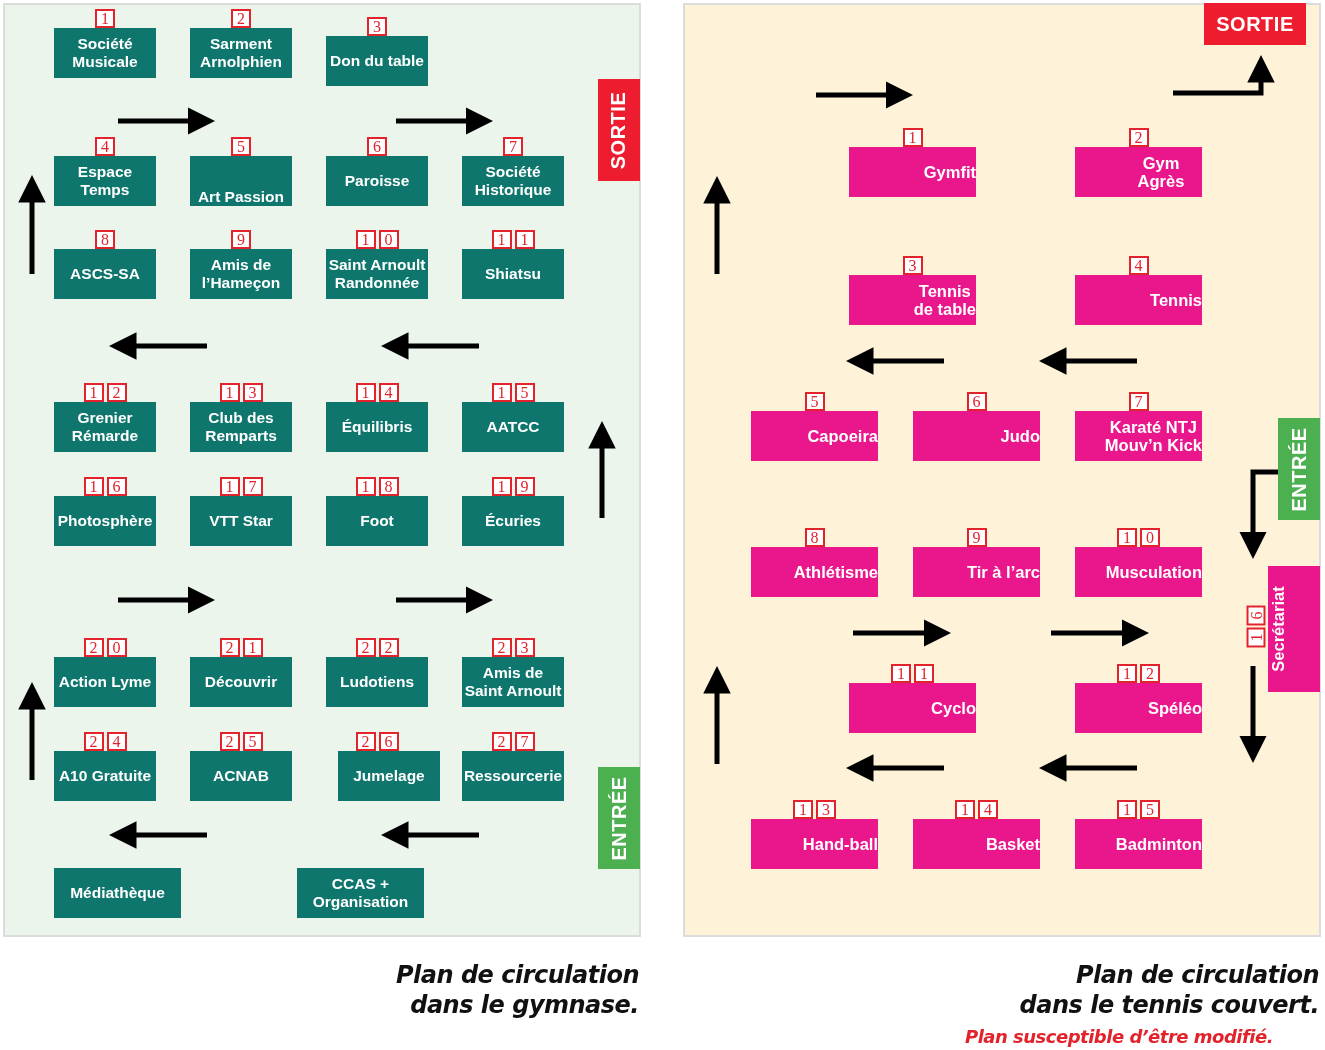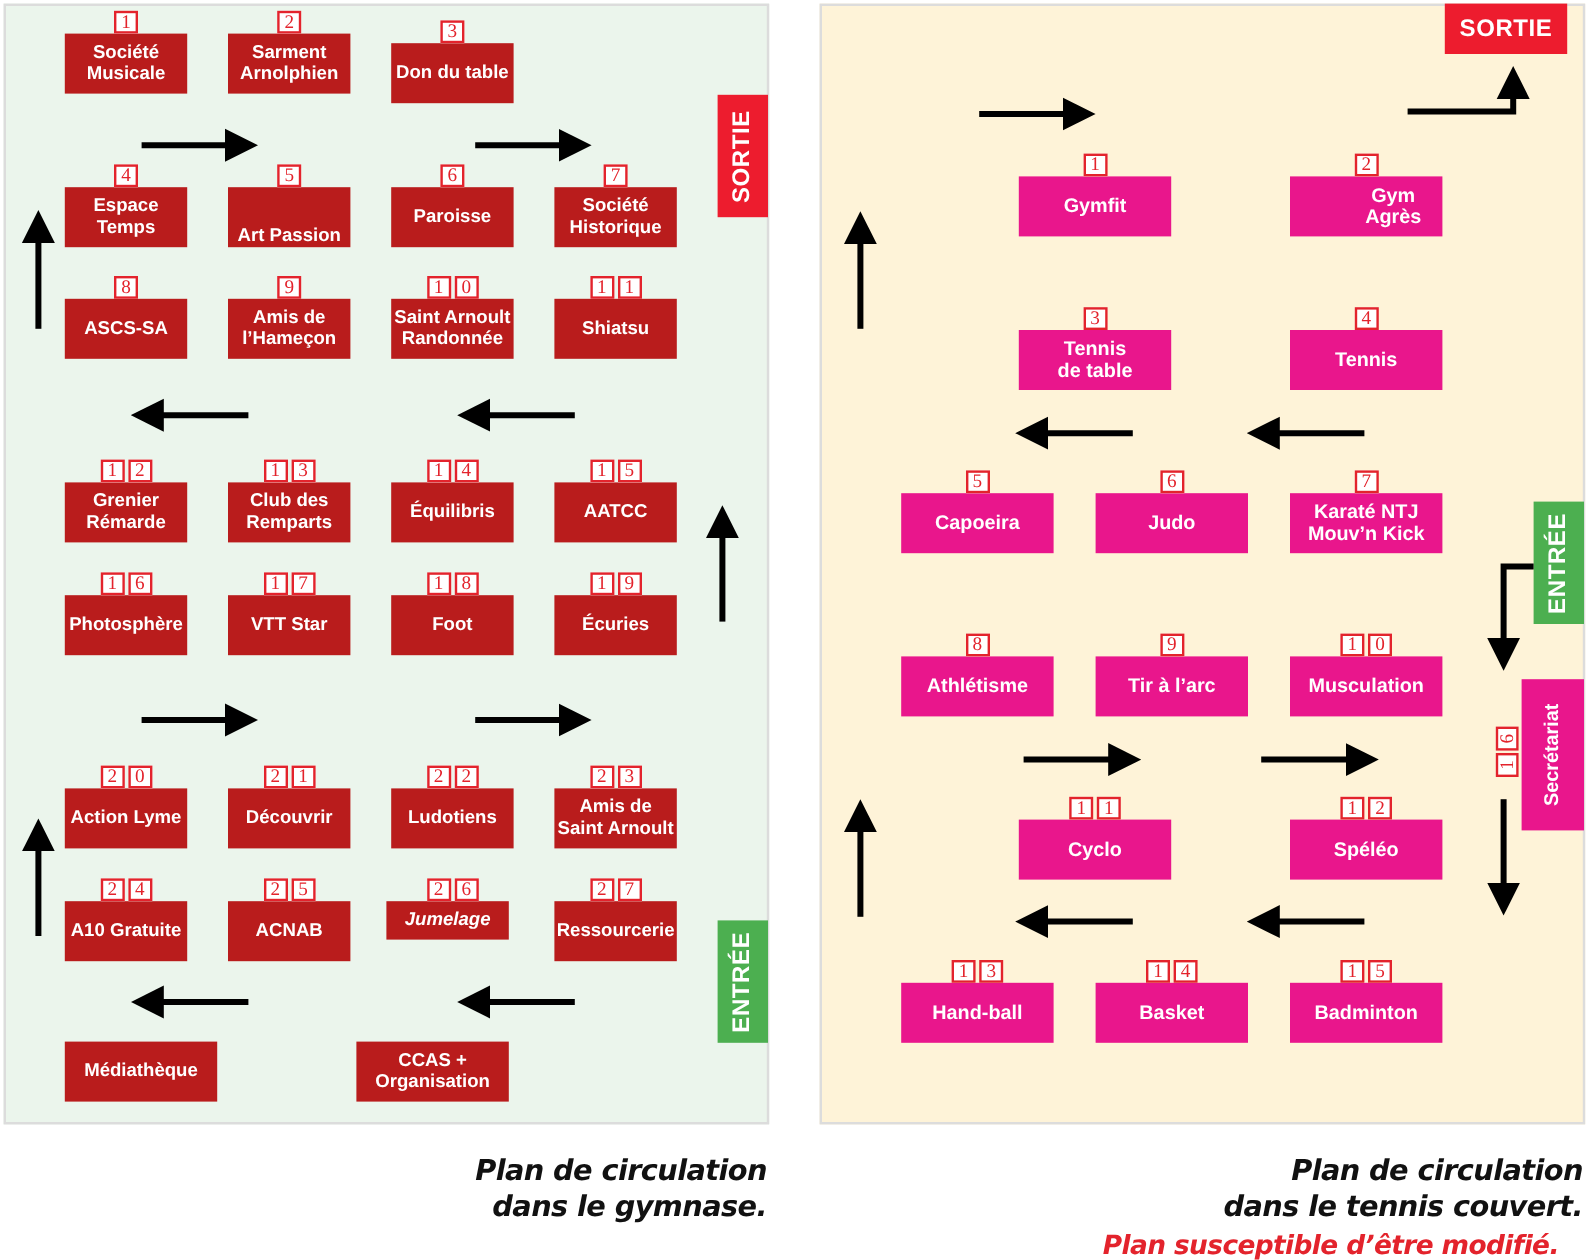--- a/index.html
+++ b/index.html
@@ -6,22 +6,22 @@
   body { width: 1325px; height: 1050px; position: relative; overflow: hidden;
          font-family: "Liberation Sans", "DejaVu Sans", sans-serif; }
 
   .panel { position: absolute; box-sizing: border-box; border: 2px solid #dcdcdc; }
   #panel-left  { left: 3px;   top: 3px; width: 638px; height: 934px; background: #ebf5ec; }
   #panel-right { left: 683px; top: 3px; width: 638px; height: 934px; background: #fef3d8; }
 
   .stand { position: absolute; display: flex; align-items: center; justify-content: center;
            text-align: center; color: #ffffff; font-weight: bold; line-height: 18px;
            white-space: pre-line; box-sizing: border-box; }
-  .stand.blue { background: #b91c1c; font-size: 15.5px; }
-  .stand.pink { background: #e9168c; font-size: 16.5px; }
+  .stand.blue { background: #0f766e; font-size: 15.5px; }
+  .stand.pink { background: #e9168c; font-size: 16.5px; justify-content: flex-end; }
 
   .num { position: absolute; display: flex; }
   .digit { width: 20px; height: 19px; box-sizing: border-box; border: 2px solid #e3232c;
            background: #ffffff; color: #e3232c; font-family: "Liberation Serif", serif;
            font-size: 16px; line-height: 15px; text-align: center; margin-right: 3px; }
   .digit:last-child { margin-right: 0; }
 
   .num.vertical { flex-direction: column-reverse; }
   .num.vertical .digit { margin-right: 0; margin-bottom: 3px; transform: rotate(-90deg); }
   .num.vertical .digit:first-child { margin-bottom: 0; }
@@ -29,22 +29,22 @@
   .exit-sign, .entry-sign { position: absolute; color: #ffffff; font-weight: bold;
            display: flex; align-items: center; justify-content: center; font-size: 20px; letter-spacing: 0.5px; }
   .exit-sign { background: #ed1c2e; }
   .entry-sign { background: #4caf50; }
   .vtext { transform: rotate(-90deg); white-space: nowrap; }
 
   svg.arrows { position: absolute; left: 0; top: 0; width: 1325px; height: 1050px; pointer-events: none; }
 
   .caption { position: absolute; text-align: right; font-style: italic; font-weight: bold;
              color: #111111; font-size: 24px; line-height: 30px; font-family: "DejaVu Sans", sans-serif; letter-spacing: -0.5px; }
-  .note { position: absolute; text-align: left; font-style: italic; font-weight: bold;
-          color: #e3232c; font-size: 22px; font-family: "DejaVu Sans", sans-serif; letter-spacing: -0.5px; }
+  .note { position: absolute; text-align: center; font-style: italic; font-weight: bold;
+          color: #e3232c; font-size: 18px; font-family: "DejaVu Sans", sans-serif; letter-spacing: -0.5px; }
 </style>
 </head>
 <body>
 
 <div class="panel" id="panel-left"></div>
 
 <div class="panel" id="panel-right"></div>
 
 <div id="stands-layer">
     <div class="stand blue" style="left: 54px; top: 28px; width: 102px; height: 50px;"><span>Société
@@ -165,21 +165,21 @@
     <div class="stand blue" style="left: 54px; top: 751px; width: 102px; height: 50px;"><span>A10 Gratuite</span></div>
     <div class="num" style="left: 83.5px; top: 732px;">
       <span class="digit">2</span>
       <span class="digit">4</span>
     </div>
     <div class="stand blue" style="left: 190px; top: 751px; width: 102px; height: 50px;"><span>ACNAB</span></div>
     <div class="num" style="left: 219.5px; top: 732px;">
       <span class="digit">2</span>
       <span class="digit">5</span>
     </div>
-    <div class="stand blue" style="left: 322px; top: 751px; width: 102px; height: 32px; font-style: italic;"><span>Jumelage</span></div>
+    <div class="stand blue" style="left: 338px; top: 751px; width: 102px; height: 50px;"><span>Jumelage</span></div>
     <div class="num" style="left: 355.5px; top: 732px;">
       <span class="digit">2</span>
       <span class="digit">6</span>
     </div>
     <div class="stand blue" style="left: 462px; top: 751px; width: 102px; height: 50px;"><span>Ressourcerie</span></div>
     <div class="num" style="left: 491.5px; top: 732px;">
       <span class="digit">2</span>
       <span class="digit">7</span>
     </div>
     <div class="stand blue" style="left: 54px; top: 868px; width: 127px; height: 50px;"><span>Médiathèque</span></div>

